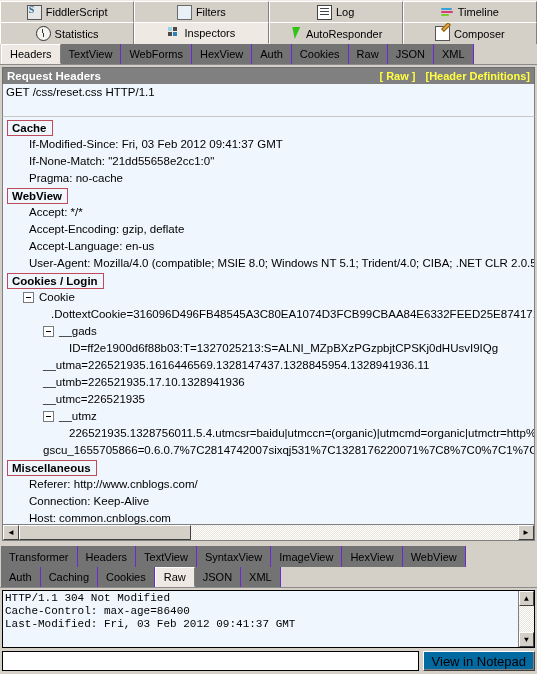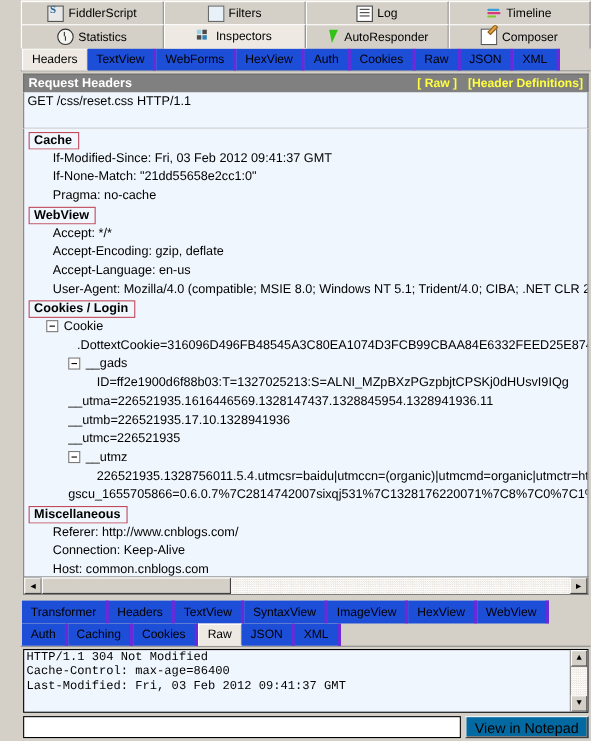--- a/index.html
+++ b/index.html
@@ -16,21 +16,20 @@
     color: #000;
   }
   #app {
     width: 537px;
     height: 674px;
     position: relative;
     background: #d4d0c8;
     box-sizing: border-box;
     display: flex;
     flex-direction: column;
-    padding-left: 19px;
   }
 
   
   .tabstrip {
     background: #d4d0c8;
     position: relative;
   }
   .tabrow {
     display: flex;
     height: 22px;
@@ -140,22 +139,22 @@
     padding-left: 1px;
     box-sizing: border-box;
     border-bottom: 1px solid #8a8a8a;
   }
   .subtab {
     display: flex;
     align-items: center;
     justify-content: center;
     padding: 0 8px;
     font-size: 11px;
-    background: #1d4ed8;
-    border-right: 3px solid #6d28d9;
+    background: #737373;
+    border-right: 1px solid #6d28d9;
     box-sizing: border-box;
     white-space: nowrap;
     color: #000;
   }
   .subtab.active {
     background: #eeeae3;
     border: 1px solid #808080;
     border-bottom: 1px solid #eeeae3;
     border-top: 1px solid #fff;
     border-left: 1px solid #fff;

